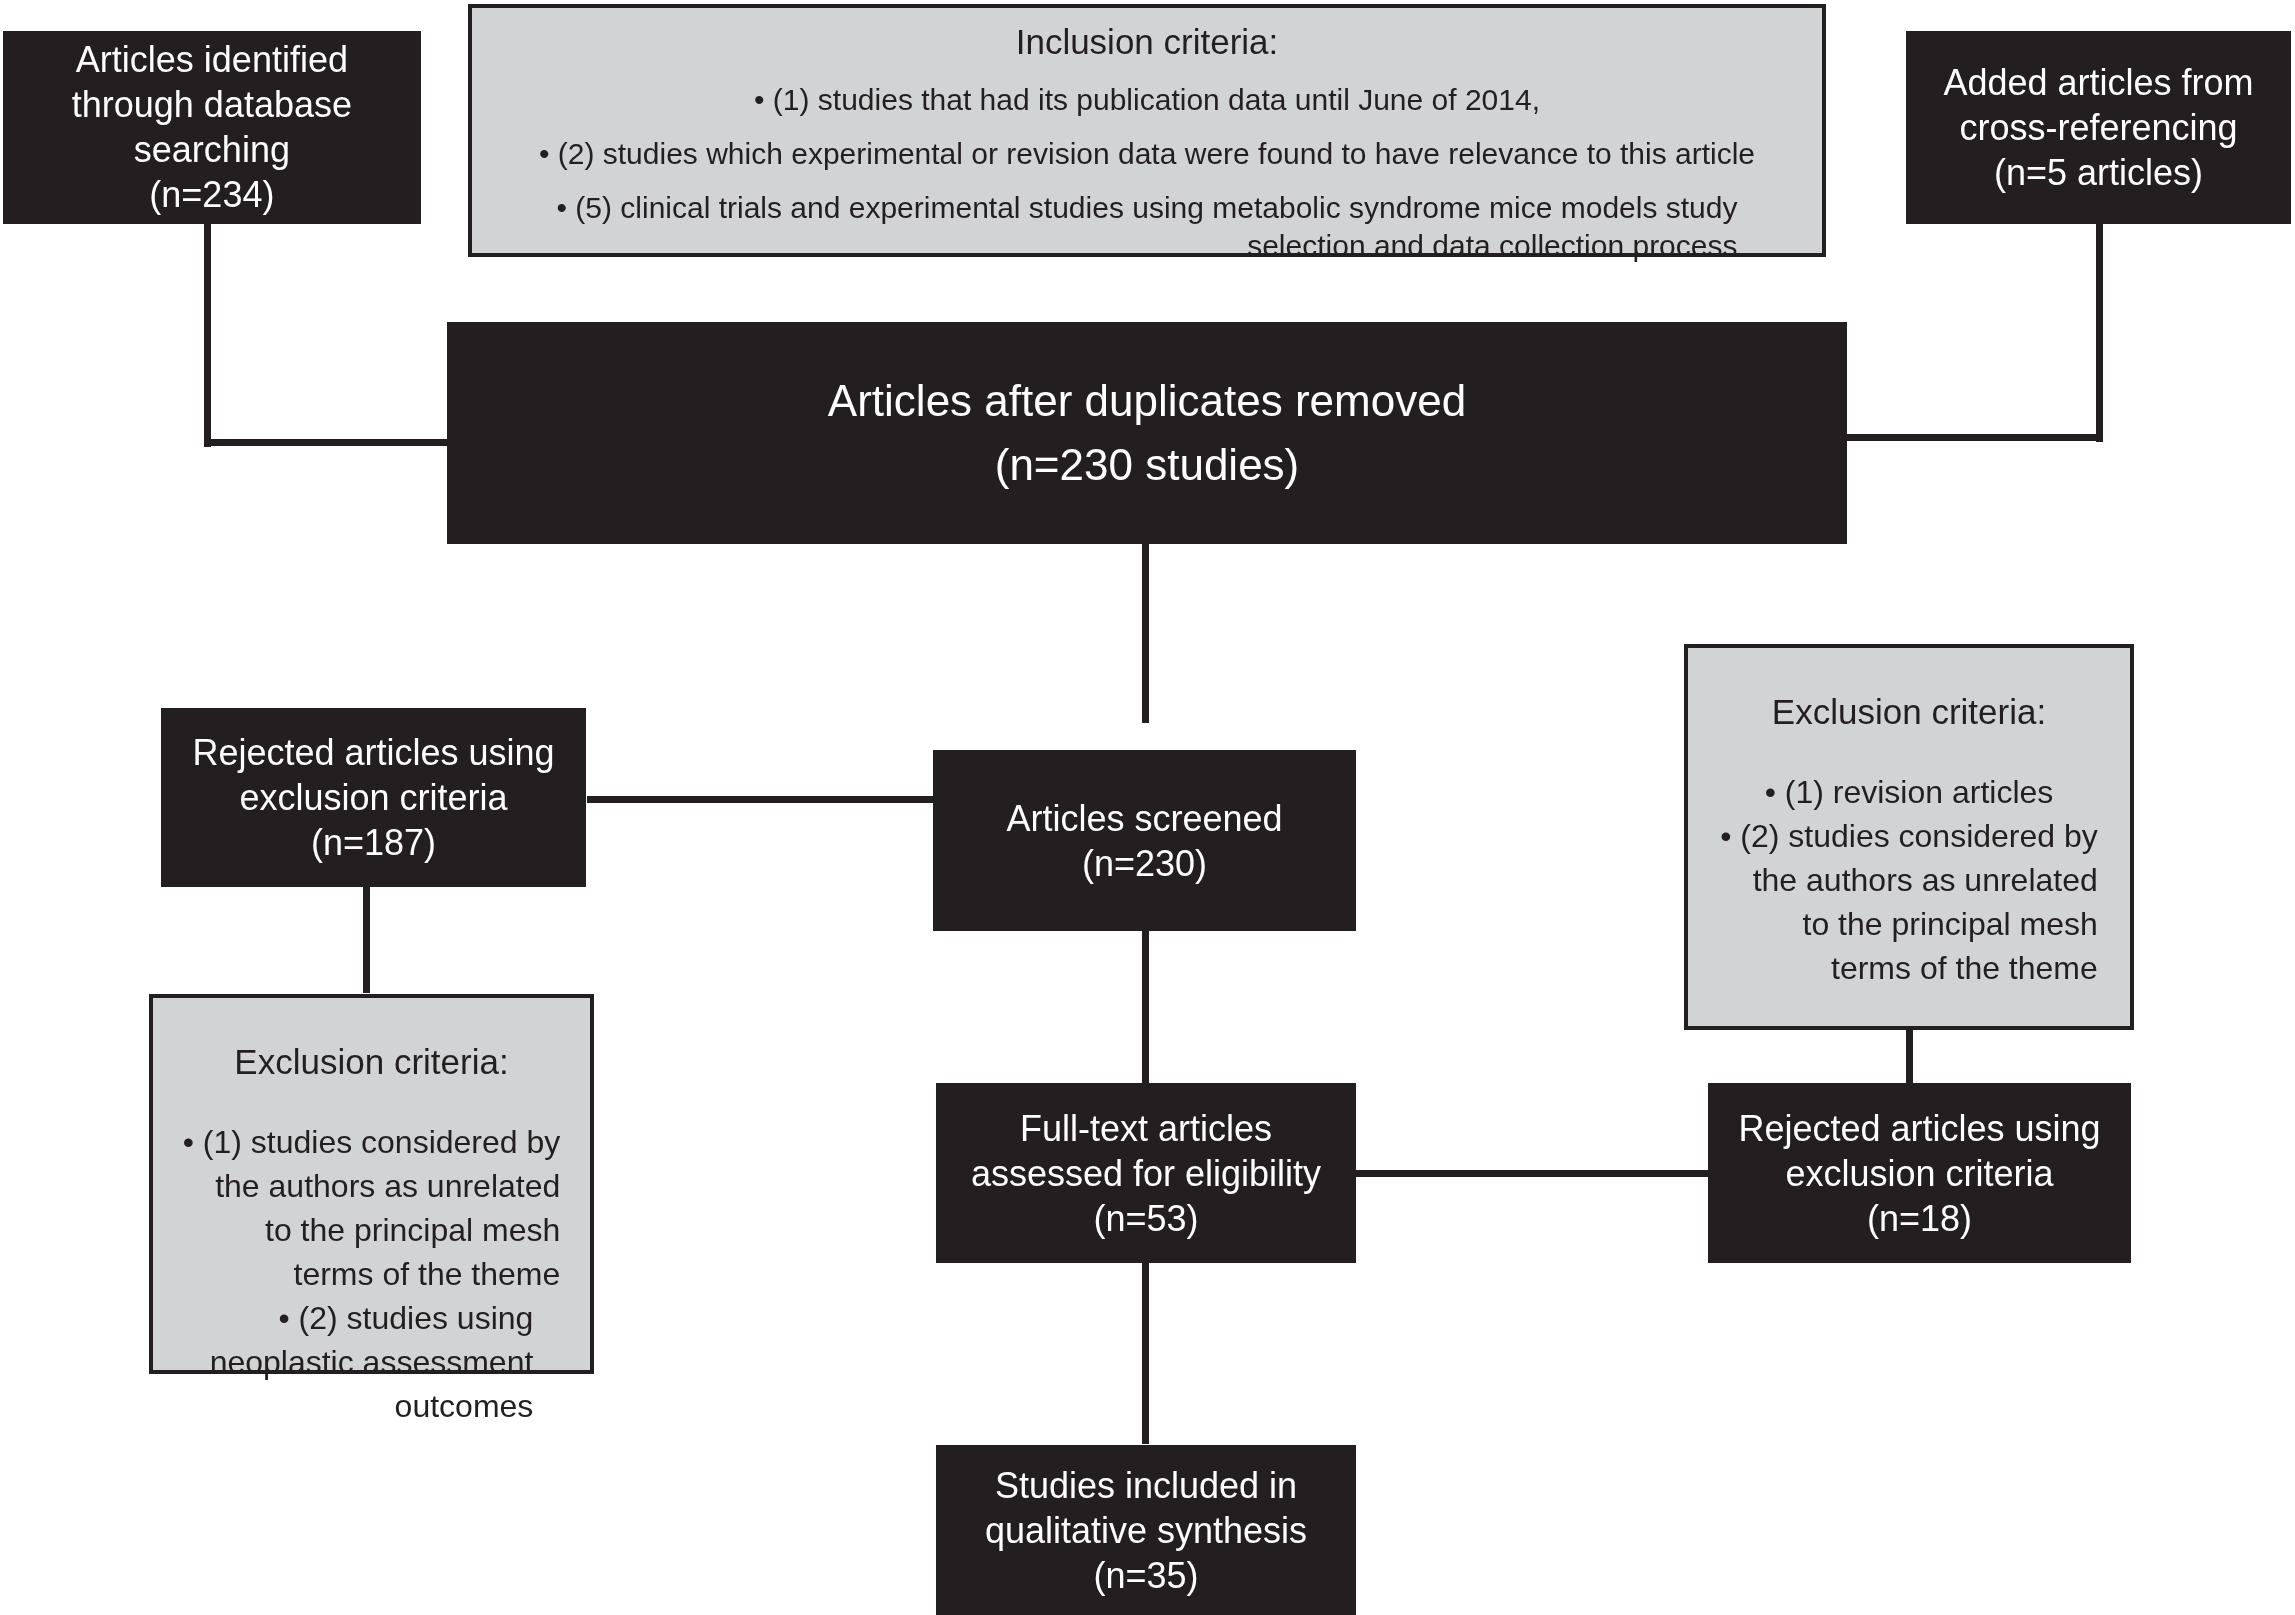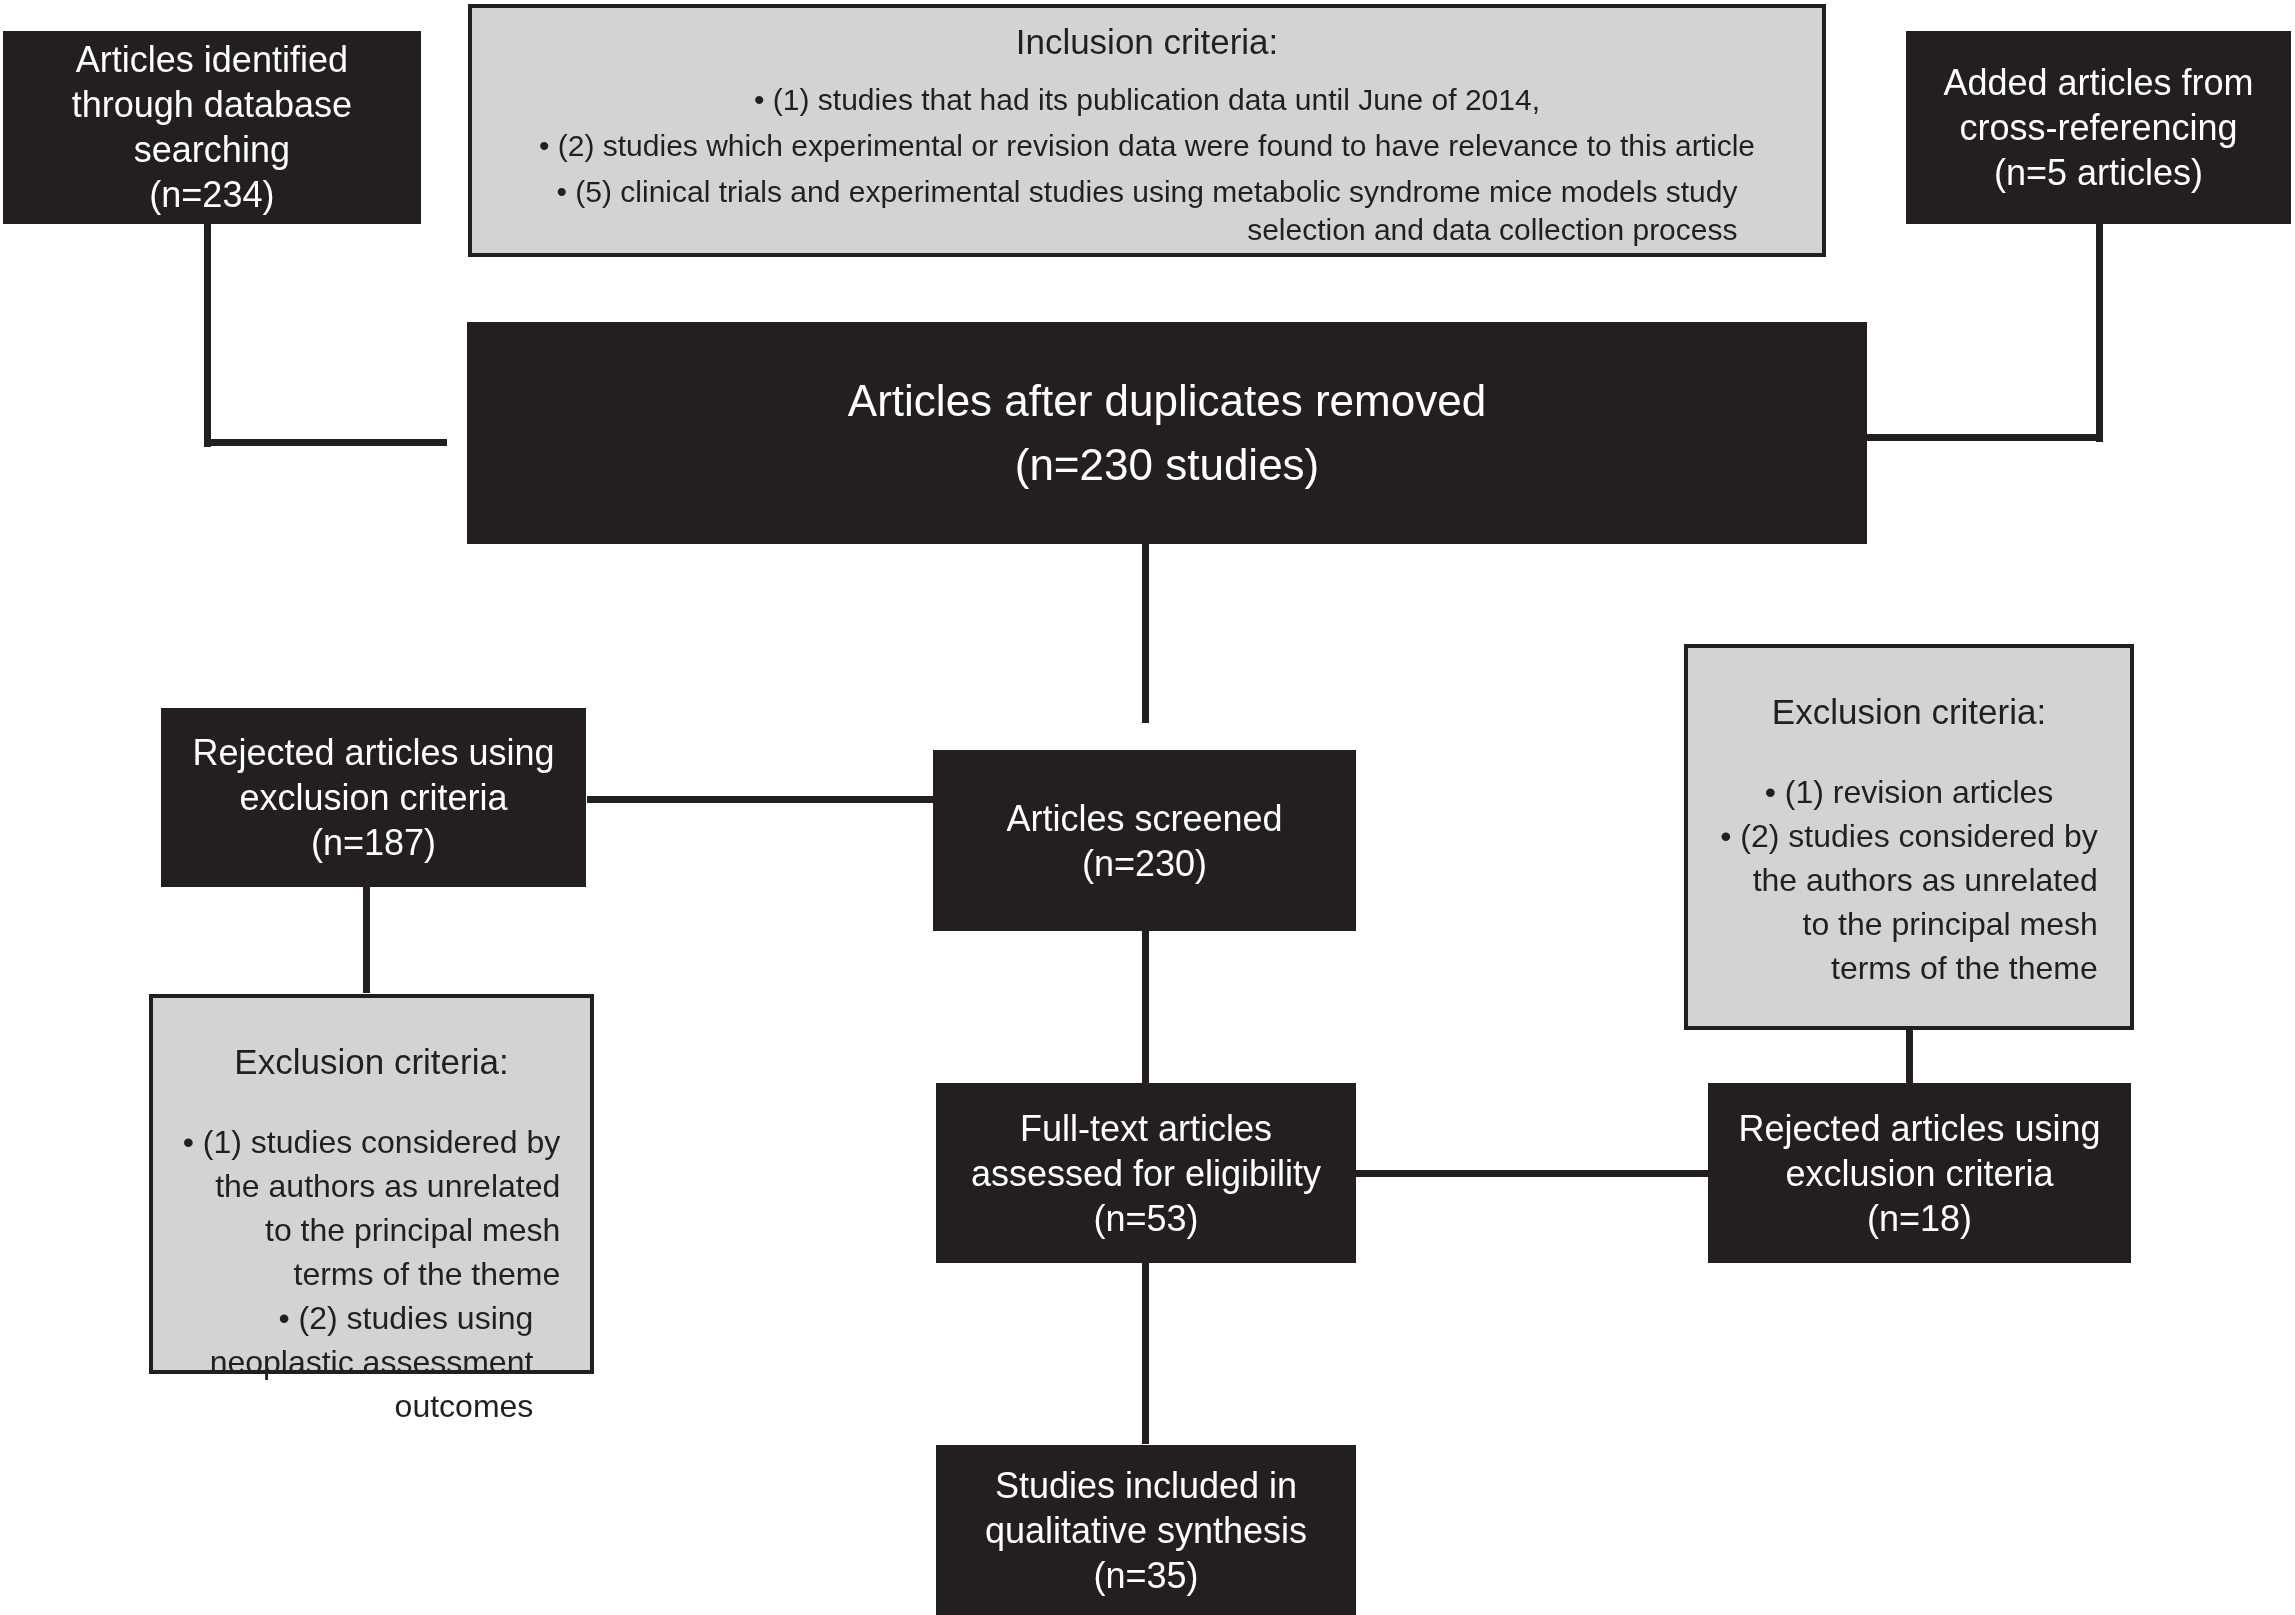--- a/index.html
+++ b/index.html
@@ -46,21 +46,21 @@
     white-space:pre-line;
   }
   .panel .bullets{
     display:flex;flex-direction:column;align-items:center;
   }
   .panel .bullet{white-space:pre-line;}
   .panel.inclusion .panel-title{margin-top:11.6px;}
   .panel.inclusion .bullet{
     font-size:30px;line-height:38px;margin-top:0;
   }
-  .panel.inclusion .bullets{margin-top:17.4px;row-gap:8px;}
+  .panel.inclusion .bullets{margin-top:17.4px;row-gap:16px;}
   .panel.excl .panel-title{margin-top:42px;}
   .panel.excl .bullets{margin-top:36px;}
   .panel.excl .bullet{font-size:32px;line-height:44px;}
   .line{
     position:absolute;
     background:var(--connector);
   }
 </style>
 </head>
 <body>
@@ -88,21 +88,21 @@
     <span class="txt">Added articles from
 cross-referencing
 (n=5 articles)</span>
   </div>
 
   <div class="line" style="left:204px;top:224px;width:7.3px;height:223px;"></div>
   <div class="line" style="left:204px;top:439px;width:243px;height:7.3px;"></div>
   <div class="line" style="left:2096px;top:224px;width:7.3px;height:218px;"></div>
   <div class="line" style="left:1847px;top:434px;width:256px;height:7.3px;"></div>
 
-  <div class="box black big" style="left:447px;top:322px;width:1400px;height:222px;margin-left:20px;">
+  <div class="box black big" style="left:447px;top:322px;width:1400px;height:222px;">
     <span class="txt">Articles after duplicates removed
 (n=230 studies)</span>
   </div>
 
   <div class="line" style="left:1142px;top:544px;width:7.3px;height:179px;"></div>
 
   <div class="box black" style="left:161px;top:708px;width:425px;height:179px;">
     <span class="txt">Rejected articles using
 exclusion criteria
 (n=187)</span>

